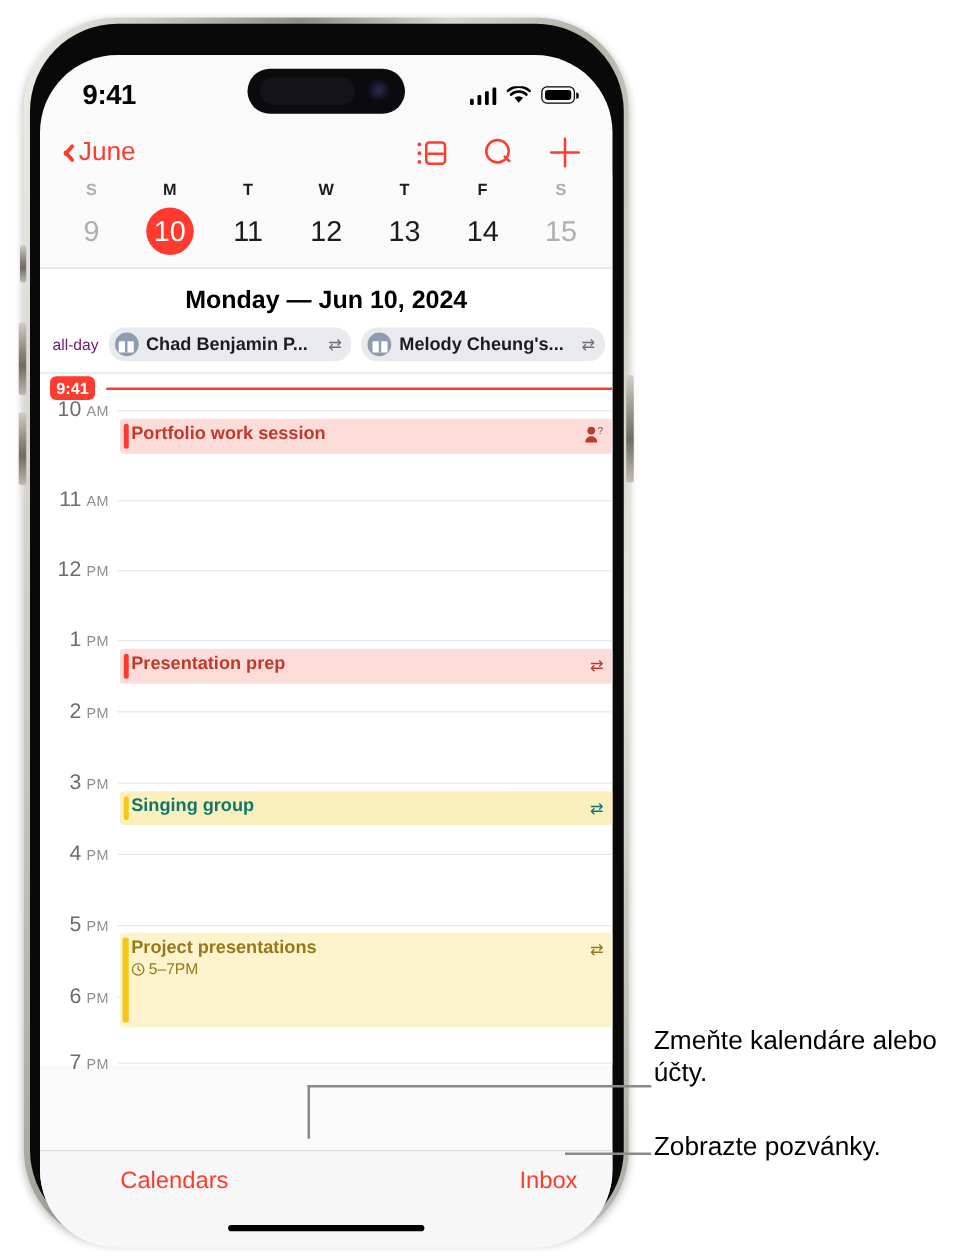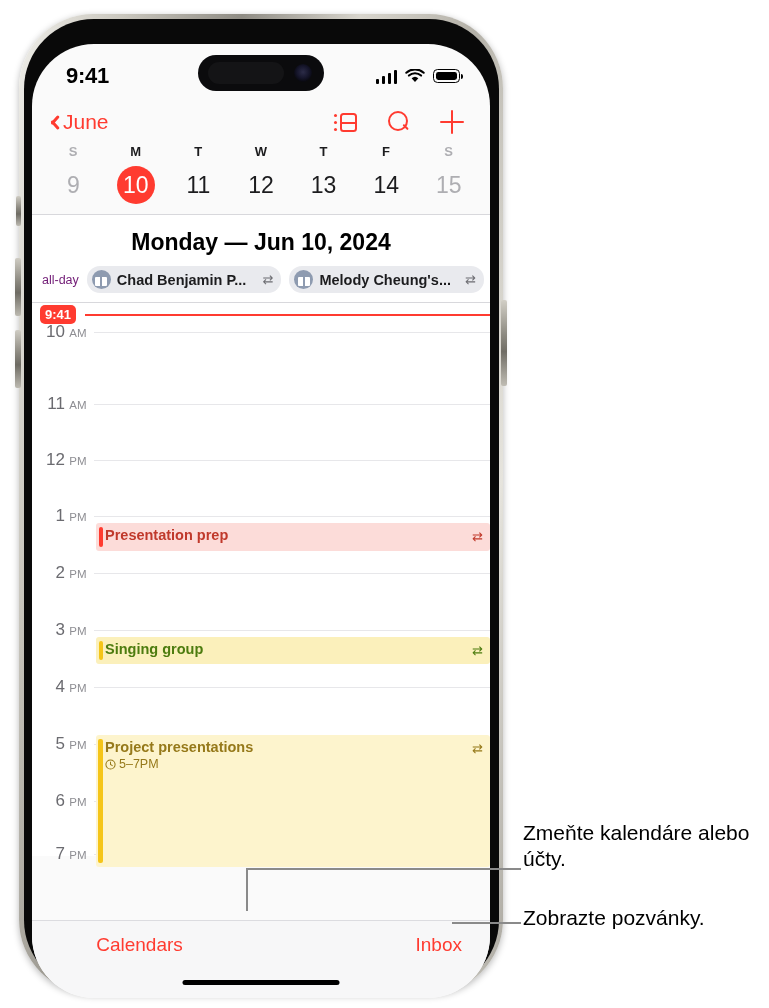--- a/index.html
+++ b/index.html
@@ -154,21 +154,21 @@
   .wnum.dim { color:#aeaeb2; }
   .wnum .pill {
     width:38px; height:38px; border-radius:50%;
     background:#ff3b30; color:#fff;
     display:flex; align-items:center; justify-content:center;
   }
   .hairline { height:1px; background:#d8d8dc; }
 
   
   .dayhdr {
-    text-align:center; font-size:23px; font-weight:bold; color:#000;
+    text-align:center; font-size:20px; font-weight:bold; color:#000;
     padding: 14px 0 10px; background:#fff;
   }
   .allday {
     display:flex; align-items:center; gap:8px;
     padding: 0 6px 9px 10px; background:#fff;
   }
   .allday-lbl { font-size:12.5px; color:#701a75; white-space:nowrap; }
   .chip {
     display:flex; align-items:center; gap:6px;
     background:#e9eaee; border-radius:13px;
@@ -224,21 +224,21 @@
     position:absolute; left:3px; top:4px; bottom:4px; width:3.5px; border-radius:2px;
   }
   .event .ttl { font-size:14.5px; font-weight:bold; }
   .event .sub { font-size:12.5px; margin-top:2px; display:flex; align-items:center; gap:3px;}
   .event .ricon { position:absolute; right:7px; top:6px; font-size:13px; }
   .ev-red    { background:#fcdcd9; }
   .ev-red .edge { background:#ff3b30; }
   .ev-red .ttl, .ev-red .ricon { color:#c0392b; }
   .ev-yel    { background:#fbf0bb; }
   .ev-yel .edge { background:#f5c518; }
-  .ev-yel .ttl, .ev-yel .sub, .ev-yel .ricon { color:#4d7c0f; }
+  .ev-yel .ttl, .ev-yel .sub, .ev-yel .ricon { color:#0f766e; }
   .ev-yel2   { background:#fdf4cd; }
   .ev-yel2 .edge { background:#f5c518; width:5px; left:2px;}
   .ev-yel2 .ttl, .ev-yel2 .sub, .ev-yel2 .ricon { color:#96791a; }
 
   .reminder {
     position:absolute; left:64px; right:0; background:#f4f4f6;
     border-radius:3px; padding:4px 6px 4px 7px;
     display:flex; align-items:center; gap:7px;
   }
   .reminder .circ {
@@ -446,35 +446,44 @@
       <div class="hour" style="top:551px">
           <div class="lbl"><b>7</b> <s>PM</s></div>
           <div class="ln"></div>
         </div>
 
       <div class="nowline" style="top:12px">
         <div class="bar"></div>
         <div class="tag">9:41</div>
       </div>
 
+      <div class="event ev-red" style="top:36px; height:28px">
+        <div class="edge"></div>
+        <div class="ttl">Portfolio work session</div>
+        <svg class="ricon" width="15" height="14" viewBox="0 0 15 14">
+          <circle cx="5" cy="3.4" r="3.1" fill="#c0392b"></circle>
+          <path d="M0.2 13 c0-3.2 2.2-5 4.8-5 s4.8 1.8 4.8 5 Z" fill="#c0392b"></path>
+          <text x="10" y="6" font-size="8" font-family="Liberation Sans, sans-serif" fill="#c0392b">?</text>
+        </svg>
+      </div>
 
       <div class="event ev-red" style="top:220px; height:28px">
         <div class="edge"></div>
         <div class="ttl">Presentation prep</div>
         <div class="ricon">⇄</div>
       </div>
 
       <div class="event ev-yel" style="top:334px; height:27px">
         <div class="edge"></div>
         <div class="ttl">Singing group</div>
         <div class="ricon">⇄</div>
       </div>
 
 
-      <div class="event ev-yel2" style="top:432px; height:132px">
+      <div class="event ev-yel2" style="top:447px; height:76px">
         <div class="edge"></div>
         <div class="ttl">Project presentations</div>
         <div class="sub">
           <svg width="11" height="11" viewBox="0 0 12 12">
             <circle cx="6" cy="6" r="5" stroke="#96791a" stroke-width="1.1" fill="none"></circle>
             <path d="M6 3.2 V6 L8 7.2" stroke="#96791a" stroke-width="1.1" fill="none" stroke-linecap="round"></path>
           </svg>
           <span>5–7PM</span>
         </div>
         <div class="ricon">⇄</div>

